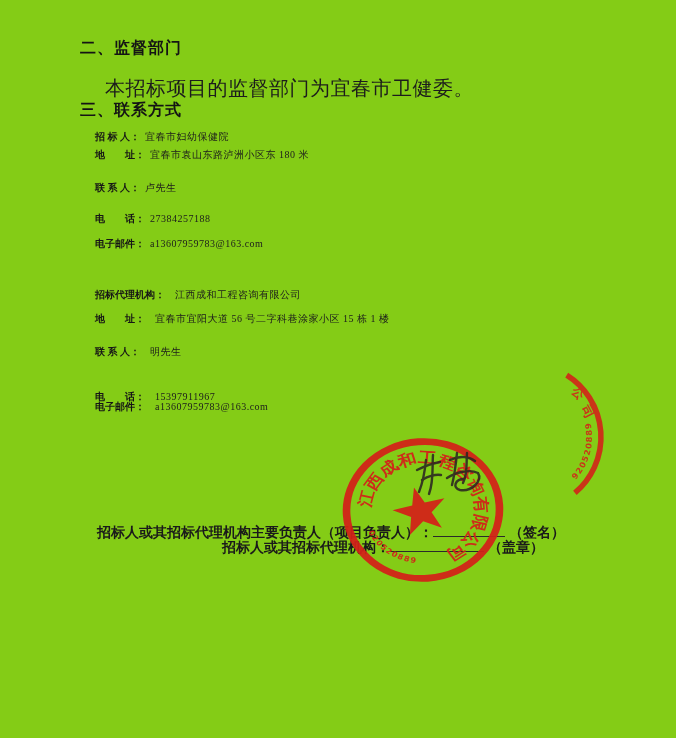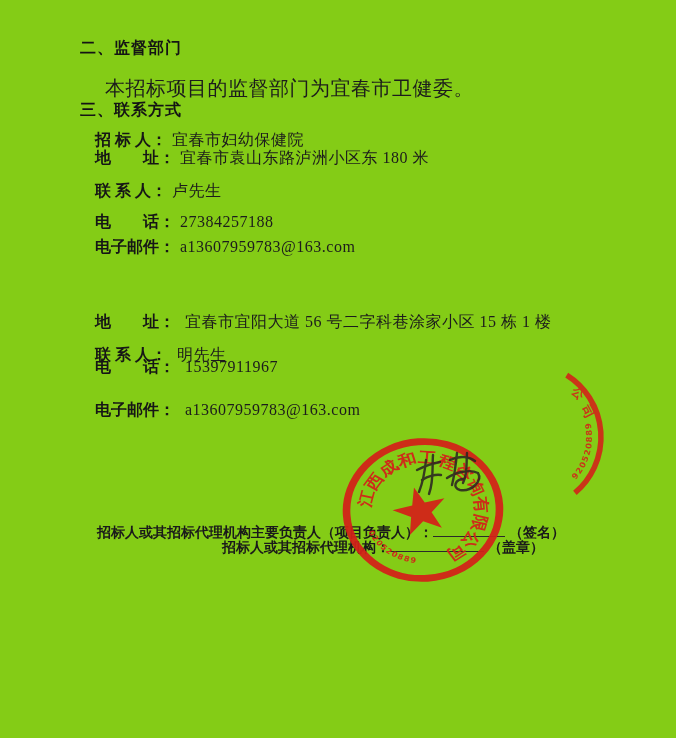--- a/index.html
+++ b/index.html
@@ -8,21 +8,21 @@
   .page {
     position:relative; width:676px; height:738px; background:#84cc16;
     overflow:hidden;
   }
   .abs { position:absolute; }
   .heading {
     font-size:16px; font-weight:bold; color:#141414; letter-spacing:1px;
     white-space:nowrap;
   }
   .para { font-size:20px; letter-spacing:0.5px; white-space:nowrap; }
-  .contact-row { position:absolute; left:95px; font-size:16px; white-space:nowrap;font-family:Liberation Serif, serif; }
+  .contact-row { position:absolute; left:95px; font-size:10px; white-space:nowrap;font-family:Liberation Serif, serif; }
   .contact-row .label { font-weight:bold; color:#161616; }
   .contact-row .value { margin-left:5px; letter-spacing:0.5px; }
   .agency-row .value { margin-left:10px; }
   .sig-row { position:absolute; font-size:14px; font-weight:bold; color:#1a1a1a; white-space:nowrap; }
   .sig-underline {
     display:inline-block; height:14px; vertical-align:baseline;
     border-bottom:1.6px solid #2a2a2a;
   }
   .sig-suffix { margin-left:4px; }
   .seal-wrap { position:absolute; opacity:0.93; }
@@ -49,27 +49,30 @@
   <div class="contact-row" style="top:181px;">
     <span class="label">联 系 人：</span><span class="value">卢先生</span>
   </div>
   <div class="contact-row" style="top:212px;">
     <span class="label">电　　话：</span><span class="value">27384257188</span>
   </div>
   <div class="contact-row" style="top:237px;">
     <span class="label">电子邮件：</span><span class="value">a13607959783@163.com</span>
   </div>
 
+  <div class="contact-row agency-row" style="top:288px;">
+    <span class="label">招标代理机构：</span><span class="value">江西成和工程咨询有限公司</span>
+  </div>
   <div class="contact-row agency-row" style="top:312px;">
     <span class="label">地　　址：</span><span class="value">宜春市宜阳大道 56 号二字科巷涂家小区 15 栋 1 楼</span>
   </div>
   <div class="contact-row agency-row" style="top:345px;">
     <span class="label">联 系 人：</span><span class="value">明先生</span>
   </div>
-  <div class="contact-row agency-row" style="top:357px;text-align:right;">
+  <div class="contact-row agency-row" style="top:390px;text-align:right;">
     <span class="label">电　　话：</span><span class="value">15397911967</span>
   </div>
   <div class="contact-row agency-row" style="top:400px;">
     <span class="label">电子邮件：</span><span class="value">a13607959783@163.com</span>
   </div>
 
   <div class="sig-row" style="left:97px; top:479px;margin-top:44px;">
     <span>招标人或其招标代理机构主要负责人（项目负责人）：</span><span class="sig-underline" style="width:72px;"></span><span class="sig-suffix">（签名）</span>
   </div>
 

